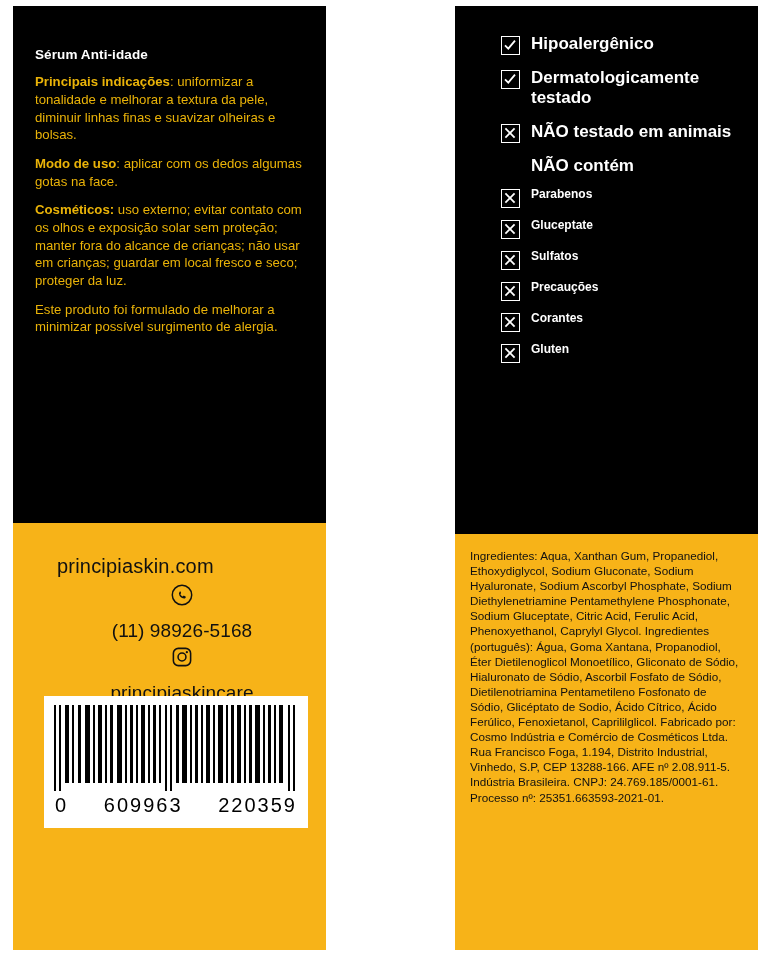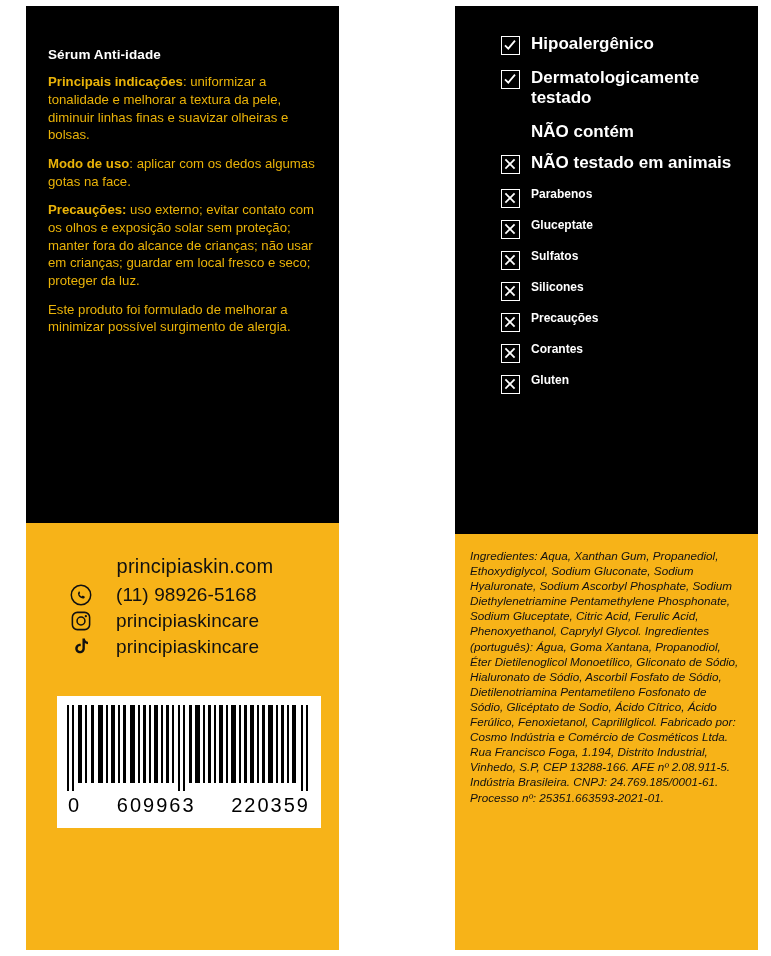--- a/index.html
+++ b/index.html
@@ -22,35 +22,35 @@
   }
 
   
   .panel {
     position: absolute;
     top: 6px;
     height: 944px;
     background: #000000;
     overflow: hidden;
   }
-  .panel-left  { left: 26px;  width: 313px; }
+  .panel-left  { left: 13px;  width: 313px; }
   .panel-right { left: 455px; width: 303px; }
 
   .panel-black {
     position: absolute;
     left: 0; right: 0; top: 0;
     background: #000000;
   }
   .panel-yellow {
     position: absolute;
     left: 0; right: 0; bottom: 0;
     background: #f7b318;
   }
   .panel-left .panel-black  { height: 517px; }
-  .panel-left .panel-yellow { top: 517px; height: 427px; text-align: center; }
+  .panel-left .panel-yellow { top: 517px; height: 427px; }
   .panel-right .panel-black  { height: 528px; }
   .panel-right .panel-yellow { top: 528px; height: 416px; }
 
   
   .left-text {
     position: absolute;
     left: 22px;
     top: 40px;
     width: 272px;
     color: #ffffff;
@@ -81,22 +81,23 @@
   .contact-site {
     font-size: 20px;
     line-height: 1.25;
     margin-bottom: 5px;
     color: #111111;
     letter-spacing: 0.2px;
   }
   .contact-row {
     display: flex;
     align-items: center;
-    gap: 24px;
+    gap: 14px;
     margin-bottom: 4px;
+    flex-direction: column;
   }
   .contact-row .label {
     font-size: 19px;
     color: #111111;
     letter-spacing: 0.1px;
   }
   .ic {
     width: 22px;
     height: 22px;
     flex: 0 0 22px;
@@ -171,37 +172,37 @@
   
   .ingredients {
     position: absolute;
     left: 15px;
     top: 14px;
     width: 272px;
     color: #111111;
     font-size: 11.7px;
     line-height: 1.29;
   }
-  .ingredients p { margin: 0; font-style: italic; }
+  .ingredients p { margin: 0; }
 </style>
 </head>
 <body>
 
 <div class="page">
 
   <div class="panel panel-left">
     <div class="panel-black">
       <div class="left-text">
         <div class="left-title">Sérum Anti-idade</div>
 
         <div class="left-para"><b>Principais indicações</b><span>: uniformizar a tonalidade e melhorar a textura da pele, diminuir linhas finas e suavizar olheiras e bolsas.</span></div>
 
         <div class="left-para"><b>Modo de uso</b><span>: aplicar com os dedos algumas gotas na face.</span></div>
 
-        <div class="left-para"><b>Precauções:</b><span> uso externo; evitar contato com os olhos e exposição solar sem proteção; manter fora do alcance de crianças; não usar em crianças; guardar em local fresco e seco; proteger da luz.</span></div>
+        <div class="left-para"><b>Cosméticos:</b><span> uso externo; evitar contato com os olhos e exposição solar sem proteção; manter fora do alcance de crianças; não usar em crianças; guardar em local fresco e seco; proteger da luz.</span></div>
 
         <div class="left-para">Este produto foi formulado de melhorar a minimizar possível surgimento de alergia.</div>
       </div>
     </div>
 
     <div class="panel-yellow">
       <div class="contacts">
         <div class="contact-site">principiaskin.com</div>
 
         <div class="contact-row">
@@ -301,33 +302,33 @@
             <span class="ctext">Hipoalergênico</span>
           </div>
           <div class="claim">
             <span class="box">
               <svg viewBox="0 0 16 16" width="16" height="16">
                 <path d="M3 8.4 L6.3 11.6 L13 3.6" fill="none" stroke="#ffffff" stroke-width="1.8"></path>
               </svg>
             </span>
             <span class="ctext">Dermatologicamente testado</span>
           </div>
+          <div class="claim">
+            <span class="box">
+              <svg viewBox="0 0 16 16" width="16" height="16">
+                <path d="M3.4 3.4 L12.6 12.6" stroke="#ffffff" stroke-width="1.8"></path>
+                <path d="M12.6 3.4 L3.4 12.6" stroke="#ffffff" stroke-width="1.8"></path>
+              </svg>
+            </span>
+            <span class="ctext">NÃO testado em animais</span>
+          </div>
           <div class="claim heading">
             <span class="box blank"></span>
             <span class="ctext">NÃO contém</span>
           </div>
-          <div class="claim">
-            <span class="box">
-              <svg viewBox="0 0 16 16" width="16" height="16">
-                <path d="M3.4 3.4 L12.6 12.6" stroke="#ffffff" stroke-width="1.8"></path>
-                <path d="M12.6 3.4 L3.4 12.6" stroke="#ffffff" stroke-width="1.8"></path>
-              </svg>
-            </span>
-            <span class="ctext">NÃO testado em animais</span>
-          </div>
           <div class="claim small">
             <span class="box">
               <svg viewBox="0 0 16 16" width="16" height="16">
                 <path d="M3.4 3.4 L12.6 12.6" stroke="#ffffff" stroke-width="1.8"></path>
                 <path d="M12.6 3.4 L3.4 12.6" stroke="#ffffff" stroke-width="1.8"></path>
               </svg>
             </span>
             <span class="ctext">Parabenos</span>
           </div>
           <div class="claim small">
@@ -340,29 +341,20 @@
             <span class="ctext">Gluceptate</span>
           </div>
           <div class="claim small">
             <span class="box">
               <svg viewBox="0 0 16 16" width="16" height="16">
                 <path d="M3.4 3.4 L12.6 12.6" stroke="#ffffff" stroke-width="1.8"></path>
                 <path d="M12.6 3.4 L3.4 12.6" stroke="#ffffff" stroke-width="1.8"></path>
               </svg>
             </span>
             <span class="ctext">Sulfatos</span>
-          </div>
-          <div class="claim small">
-            <span class="box">
-              <svg viewBox="0 0 16 16" width="16" height="16">
-                <path d="M3.4 3.4 L12.6 12.6" stroke="#ffffff" stroke-width="1.8"></path>
-                <path d="M12.6 3.4 L3.4 12.6" stroke="#ffffff" stroke-width="1.8"></path>
-              </svg>
-            </span>
-            <span class="ctext">Silicones</span>
           </div>
           <div class="claim small">
             <span class="box">
               <svg viewBox="0 0 16 16" width="16" height="16">
                 <path d="M3.4 3.4 L12.6 12.6" stroke="#ffffff" stroke-width="1.8"></path>
                 <path d="M12.6 3.4 L3.4 12.6" stroke="#ffffff" stroke-width="1.8"></path>
               </svg>
             </span>
             <span class="ctext">Precauções</span>
           </div>

